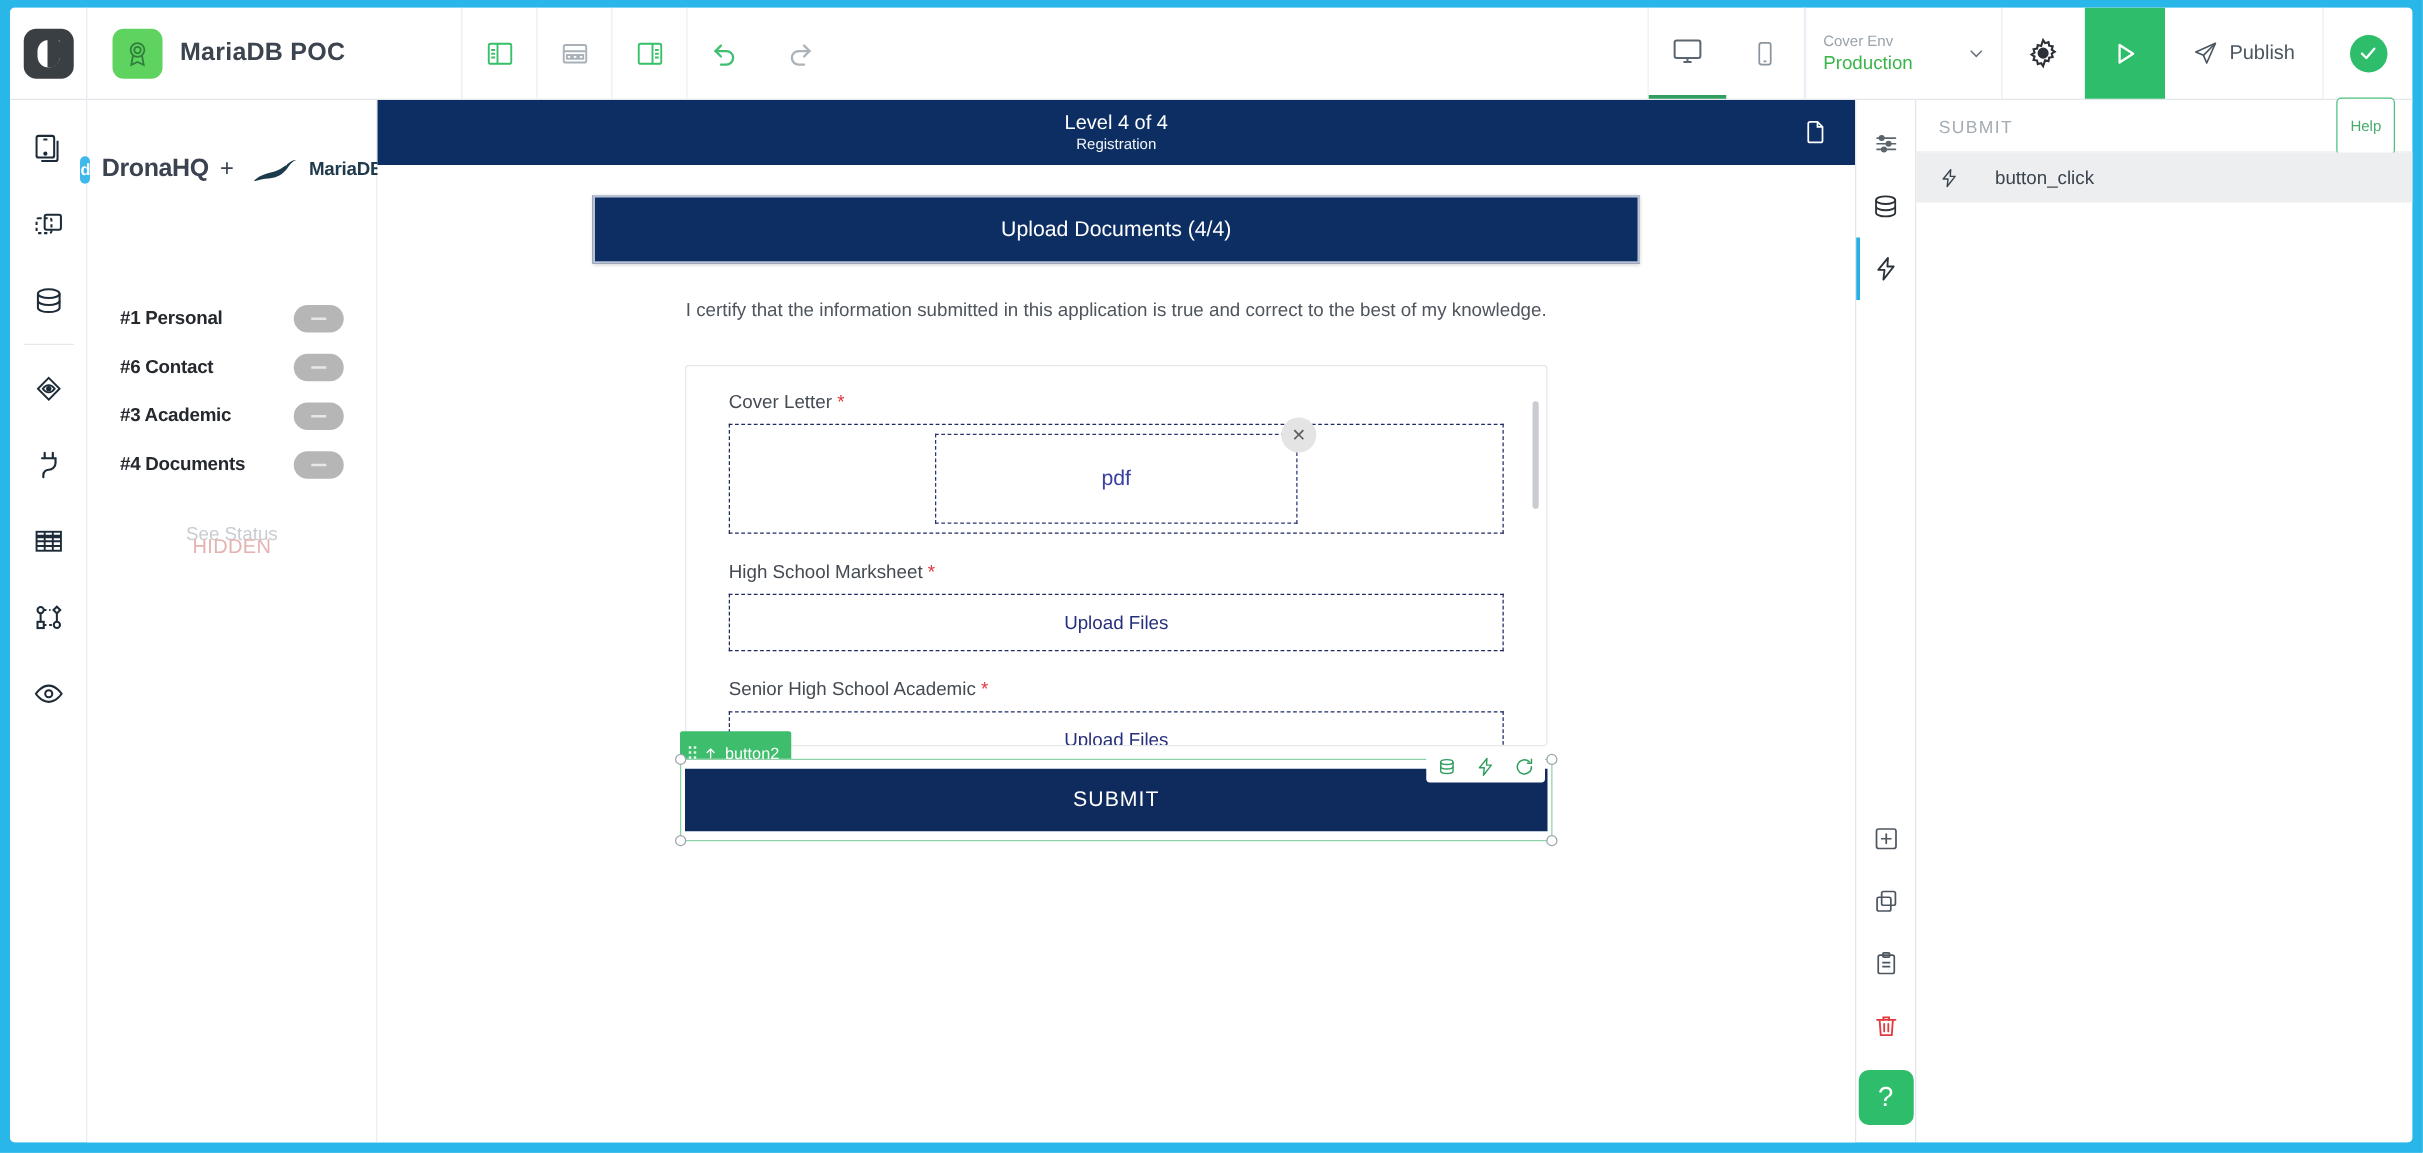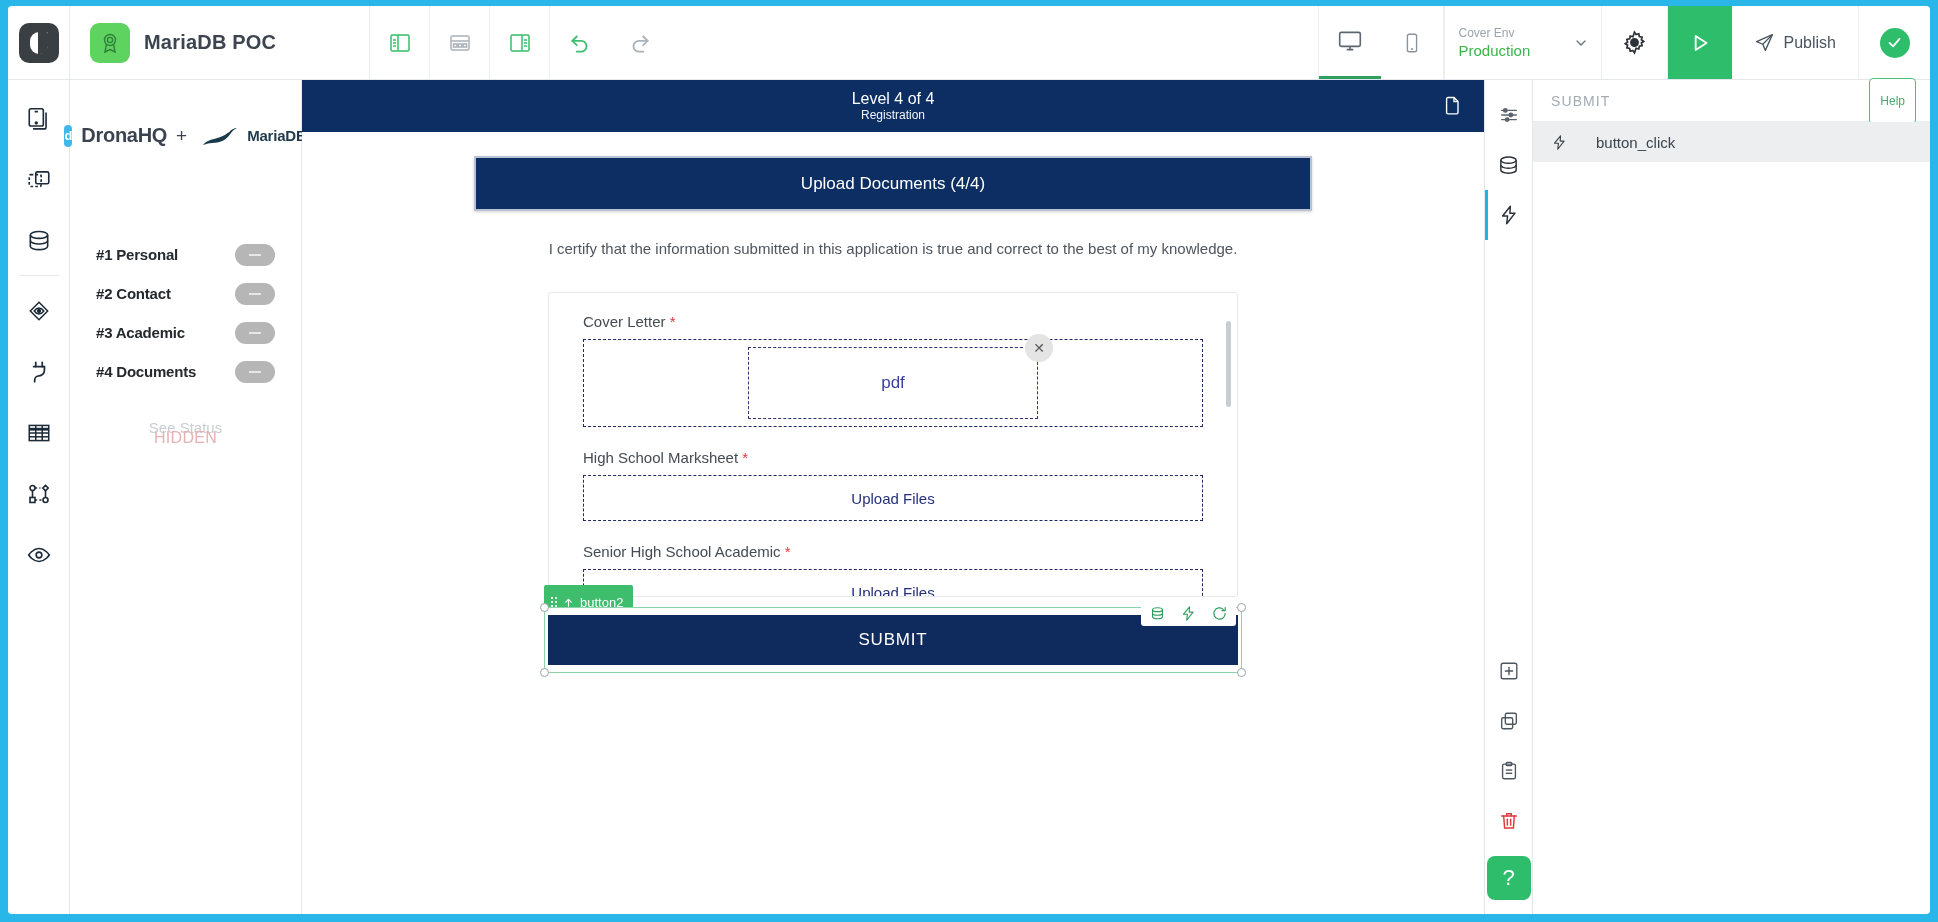--- a/index.html
+++ b/index.html
@@ -550,21 +550,21 @@
         </div>
 
         <div class="nav-list">
           <div class="nav-row">
             <span class="nav-label">#1 Personal</span>
             <span class="nav-pill">
                   <i></i>
                 </span>
           </div>
           <div class="nav-row">
-            <span class="nav-label">#2 Contact</span>
+            <span class="nav-label">#6 Contact</span>
             <span class="nav-pill">
                   <i></i>
                 </span>
           </div>
           <div class="nav-row">
             <span class="nav-label">#3 Academic</span>
             <span class="nav-pill">
                   <i></i>
                 </span>
           </div>

